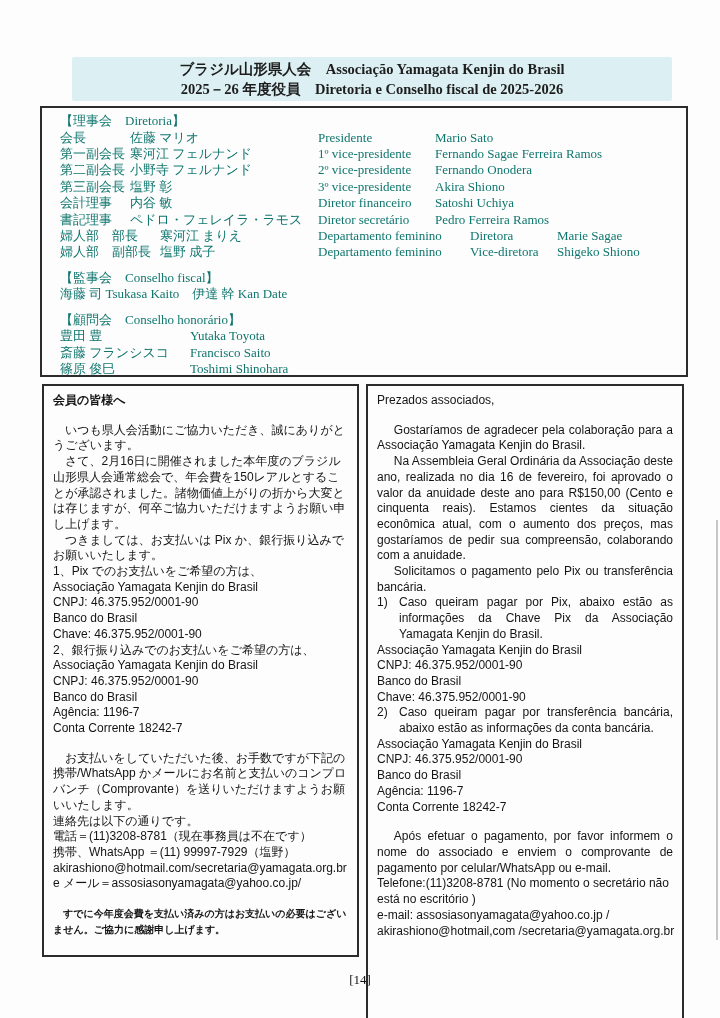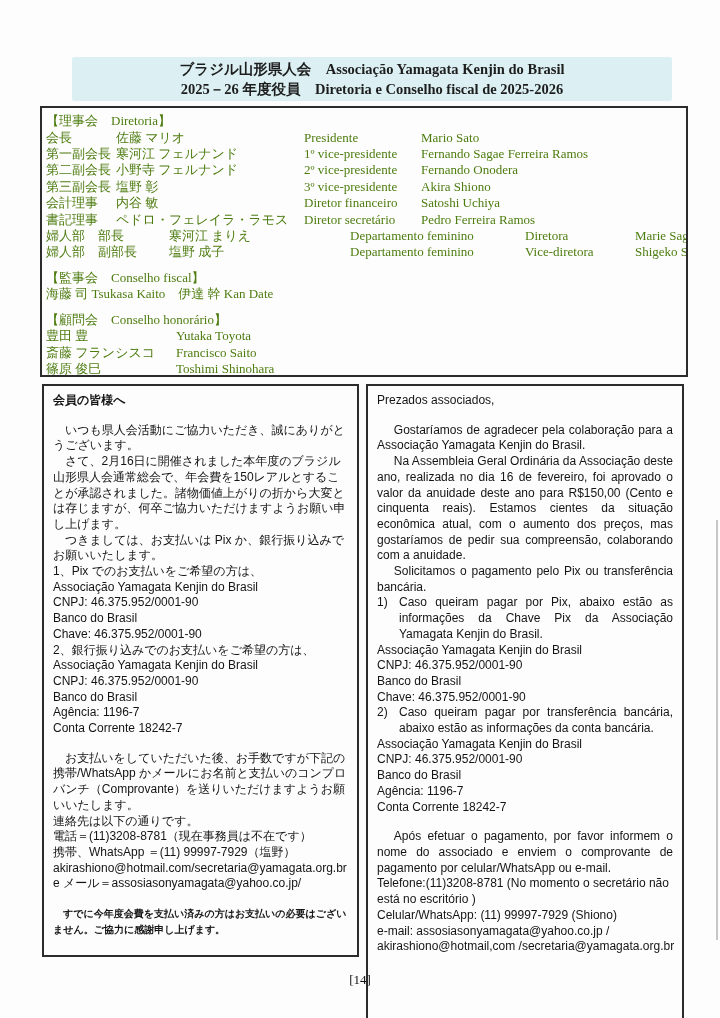--- a/index.html
+++ b/index.html
@@ -11,28 +11,28 @@
   .band{
     position:absolute;left:72px;top:57px;width:600px;height:44px;
     background:#dcf0f3;border-radius:2px;
     display:flex;flex-direction:column;justify-content:center;align-items:center;
     font-family:"Liberation Serif",serif;font-weight:bold;font-size:14.5px;
     color:#1d1d1d;line-height:20px;white-space:nowrap;
   }
   
   .officers{
     position:absolute;left:40px;top:106px;width:648px;height:271px;
-    border:2px solid #2c2c2c;box-sizing:border-box;padding:5px 4px;
-    font-family:"Liberation Serif",serif;font-size:13px;color:#4d7c0f;
+    border:2px solid #2c2c2c;box-sizing:border-box;padding:5px 18px;
+    font-family:"Liberation Serif",serif;font-size:13px;color:#0f766e;
     overflow:hidden;
   }
   .sec-title{line-height:16.5px;white-space:nowrap;}
   .sec-gap{margin-top:9px;}
   .orow{display:grid;grid-template-columns:70px 188px 117px 1fr;line-height:16.4px;white-space:nowrap;}
-  .orow5{display:grid;grid-template-columns:100px 158px 152px 87px 1fr;line-height:16.4px;white-space:nowrap;gap:23px;}
+  .orow5{display:grid;grid-template-columns:100px 158px 152px 87px 1fr;line-height:16.4px;white-space:nowrap;}
   .frow{line-height:16.4px;white-space:nowrap;}
   .hrow{display:grid;grid-template-columns:130px 1fr;line-height:16.4px;white-space:nowrap;}
   
   .lbox{
     position:absolute;top:384px;border:2px solid #2c2c2c;box-sizing:border-box;
     overflow:hidden;padding:7px 9px;font-size:12px;line-height:15.7px;color:#141414;
   }
   .box-left{left:42px;width:317px;height:573px;padding-left:9px;}
   .box-right{left:366px;width:318px;height:740px;}
   .jp-head{font-weight:bold;}
@@ -176,21 +176,20 @@
       <span class="marker">2)</span>
       <span class="itext">Caso queiram pagar por transferência bancária, abaixo estão as informações da conta bancária.</span>
     </div>
     <div class="line">Associação Yamagata Kenjin do Brasil</div>
     <div class="line">CNPJ: 46.375.952/0001-90</div>
     <div class="line">Banco do Brasil</div>
     <div class="line">Agência: 1196-7</div>
     <div class="line">Conta Corrente 18242-7</div>
     <p class="para-pt gap">Após efetuar o pagamento, por favor informem o nome do associado e enviem o comprovante de pagamento por celular/WhatsApp ou e-mail.</p>
     <div>Telefone:(11)3208-8781 (No momento o secretário não está no escritório )</div>
-    <div class="line">Celular/WhatsApp: (11) 99997-7929 (Shiono)</div>
     <div class="line">e-mail: assosiasonyamagata@yahoo.co.jp /</div>
     <div class="line">akirashiono@hotmail,com /secretaria@yamagata.org.br</div>
 
   </div>
 
   <div class="pageno">[14]</div>
 
   <div class="scan-edge"></div>
 </div>
 

